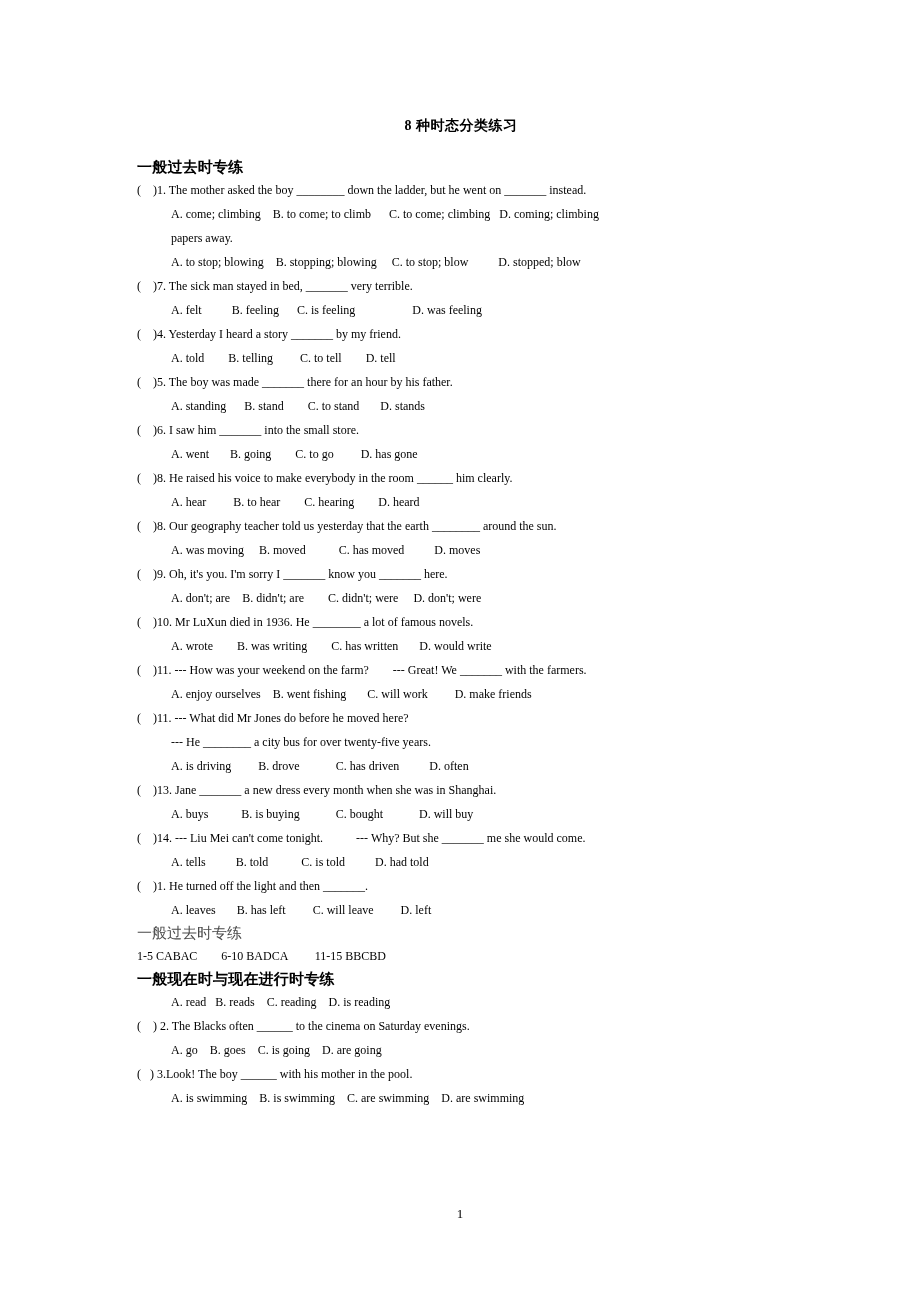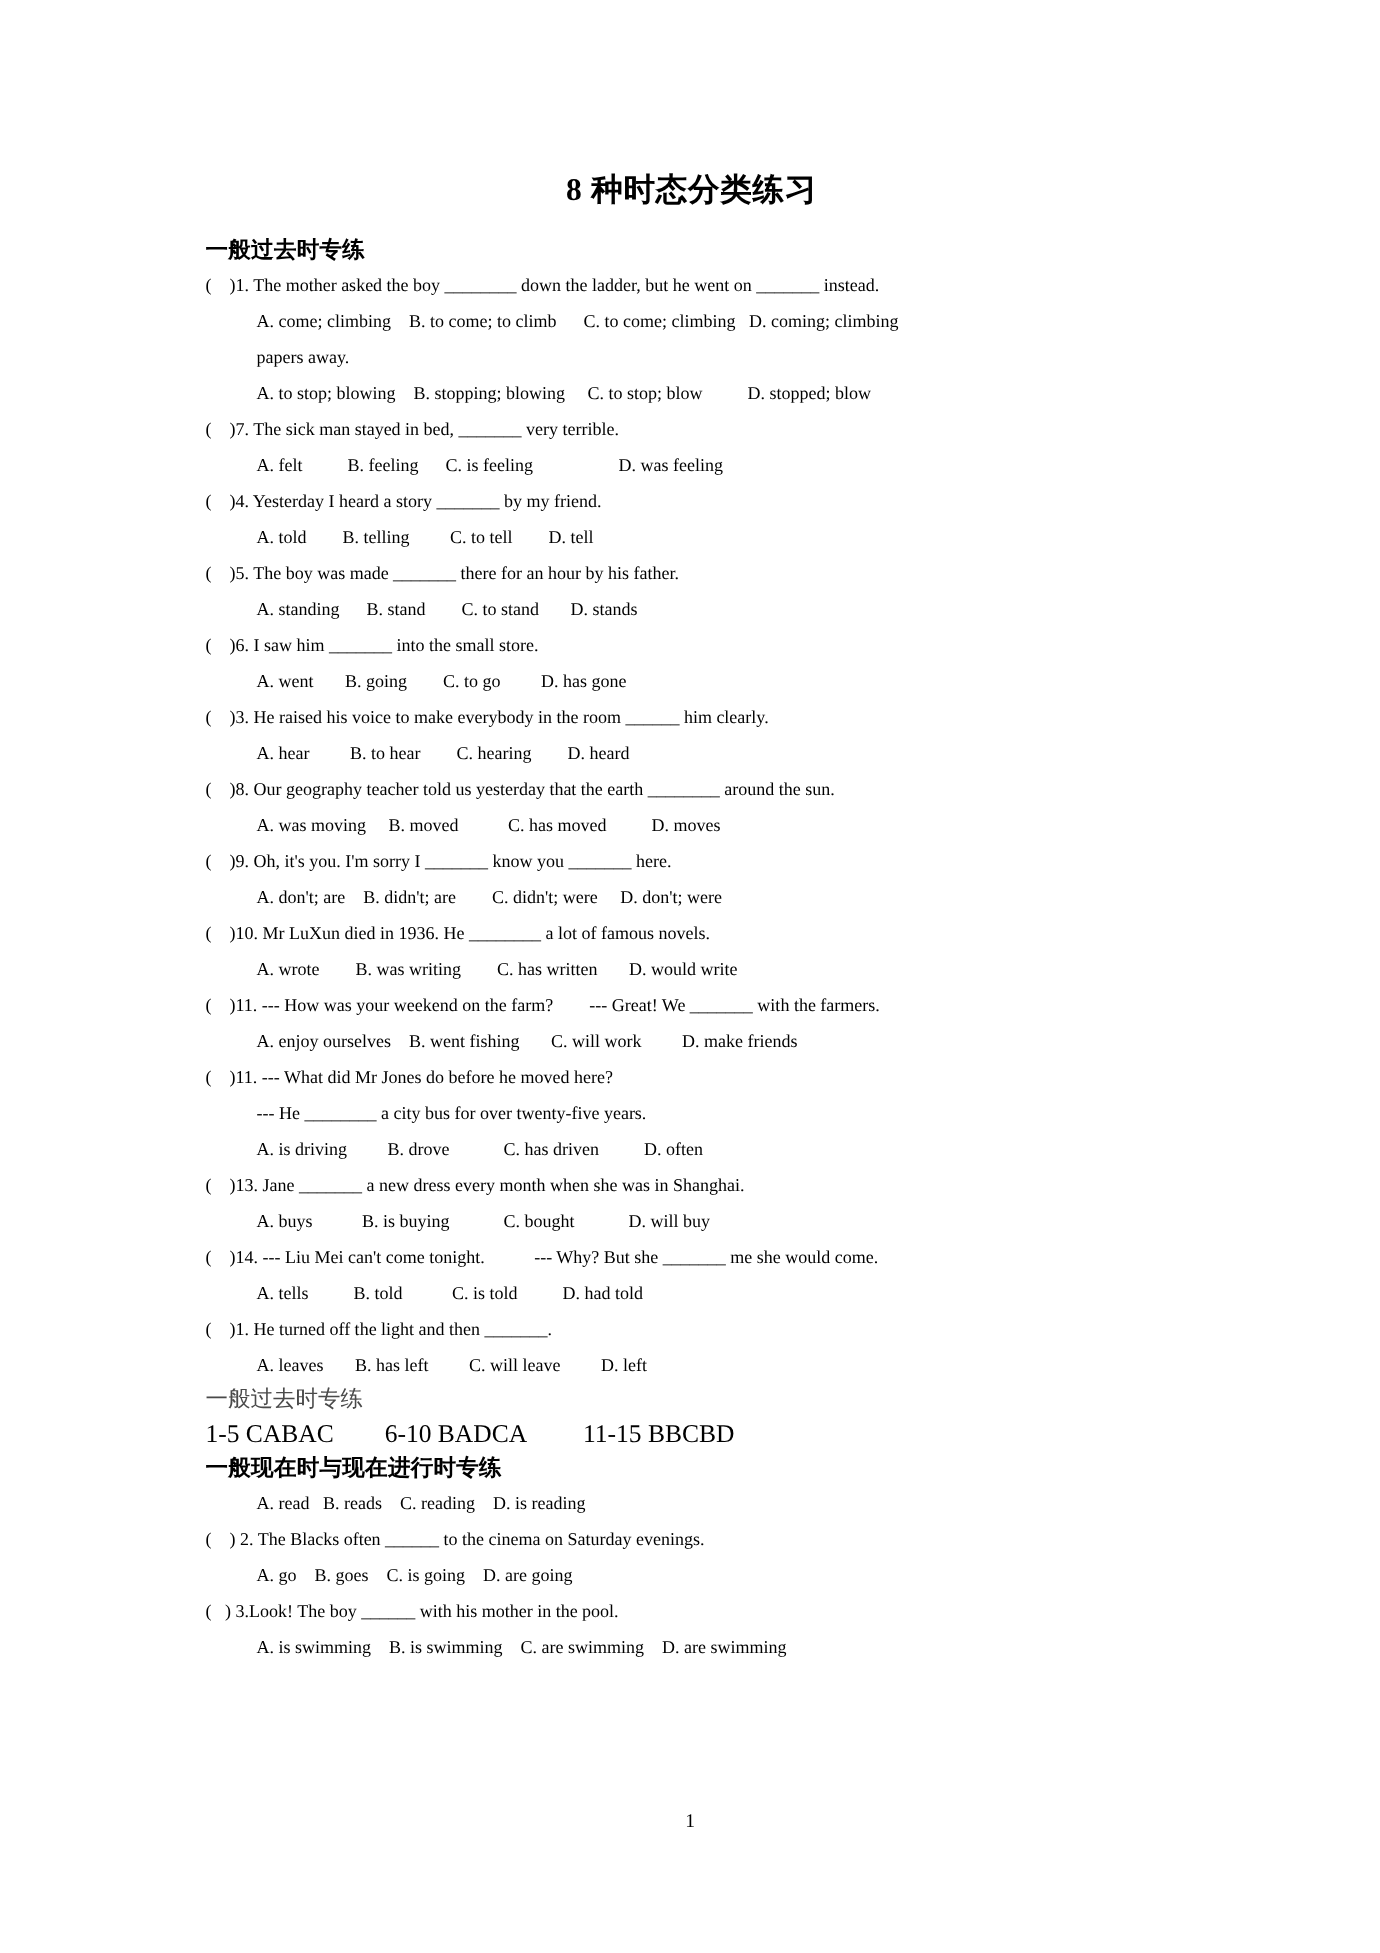--- a/index.html
+++ b/index.html
@@ -24,21 +24,21 @@
     padding: 0;
   }
   .content {
     position: absolute;
     left: 137px;
     top: 112px;
     width: 648px;
   }
   .doc-title {
     text-align: center;
-    font-size: 21px;
+    font-size: 14px;
     font-weight: bold;
     letter-spacing: 0.5px;
     margin: 0 0 16px 0;
     line-height: 28px;
     font-family: "Liberation Serif", "DejaVu Serif", serif;
   }
   .section-head {
     font-size: 15px;
     font-weight: bold;
     line-height: 22px;
@@ -61,21 +61,21 @@
     white-space: pre-wrap;
     font-family: "Liberation Serif", "DejaVu Serif", serif;
   }
   .q-line.opt {
     padding-left: 34px;
   }
   .q-line.cont {
     padding-left: 34px;
   }
   .q-line.ans {
-    font-size: 17px;
+    font-size: 12px;
     line-height: 24px;
   }
   .page-number {
     position: absolute;
     left: 0;
     right: 0;
     top: 1206px;
     text-align: center;
     font-size: 13px;
     line-height: 16px;
@@ -95,21 +95,21 @@
         <div class="q-line cont">papers away.</div>
         <div class="q-line opt">A. to stop; blowing    B. stopping; blowing     C. to stop; blow          D. stopped; blow</div>
         <div class="q-line q">(    )7. The sick man stayed in bed, _______ very terrible.</div>
         <div class="q-line opt">A. felt          B. feeling      C. is feeling                   D. was feeling</div>
         <div class="q-line q">(    )4. Yesterday I heard a story _______ by my friend.</div>
         <div class="q-line opt">A. told        B. telling         C. to tell        D. tell</div>
         <div class="q-line q">(    )5. The boy was made _______ there for an hour by his father.</div>
         <div class="q-line opt">A. standing      B. stand        C. to stand       D. stands</div>
         <div class="q-line q">(    )6. I saw him _______ into the small store.</div>
         <div class="q-line opt">A. went       B. going        C. to go         D. has gone</div>
-        <div class="q-line q">(    )3. He raised his voice to make everybody in the room ______ him clearly.</div>
+        <div class="q-line q">(    )8. He raised his voice to make everybody in the room ______ him clearly.</div>
         <div class="q-line opt">A. hear         B. to hear        C. hearing        D. heard</div>
         <div class="q-line q">(    )8. Our geography teacher told us yesterday that the earth ________ around the sun.</div>
         <div class="q-line opt">A. was moving     B. moved           C. has moved          D. moves</div>
         <div class="q-line q">(    )9. Oh, it's you. I'm sorry I _______ know you _______ here.</div>
         <div class="q-line opt">A. don't; are    B. didn't; are        C. didn't; were     D. don't; were</div>
         <div class="q-line q">(    )10. Mr LuXun died in 1936. He ________ a lot of famous novels.</div>
         <div class="q-line opt">A. wrote        B. was writing        C. has written       D. would write</div>
         <div class="q-line q">(    )11. --- How was your weekend on the farm?        --- Great! We _______ with the farmers.</div>
         <div class="q-line opt">A. enjoy ourselves    B. went fishing       C. will work         D. make friends</div>
         <div class="q-line q">(    )11. --- What did Mr Jones do before he moved here?</div>

